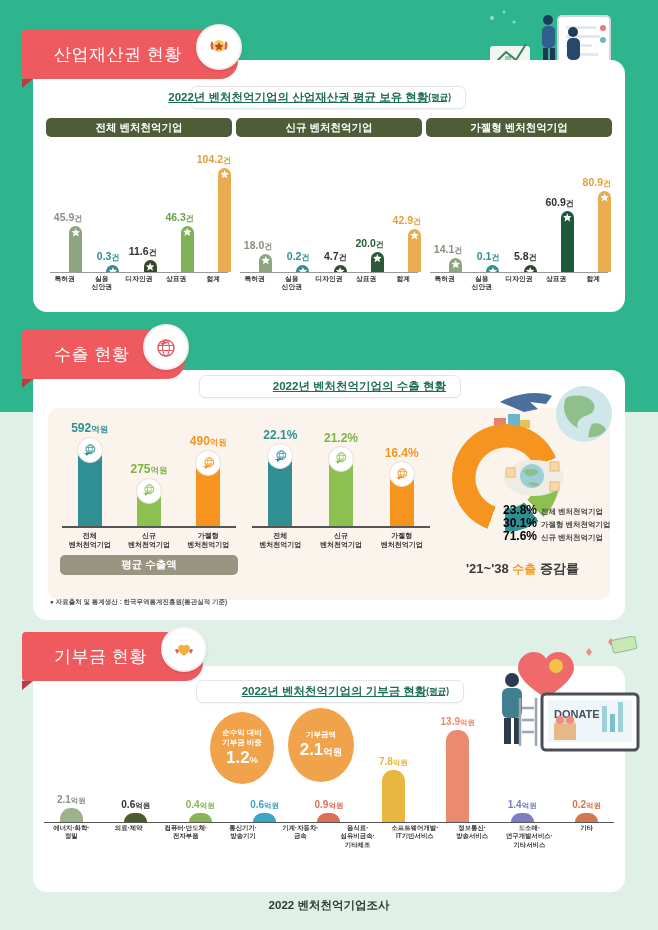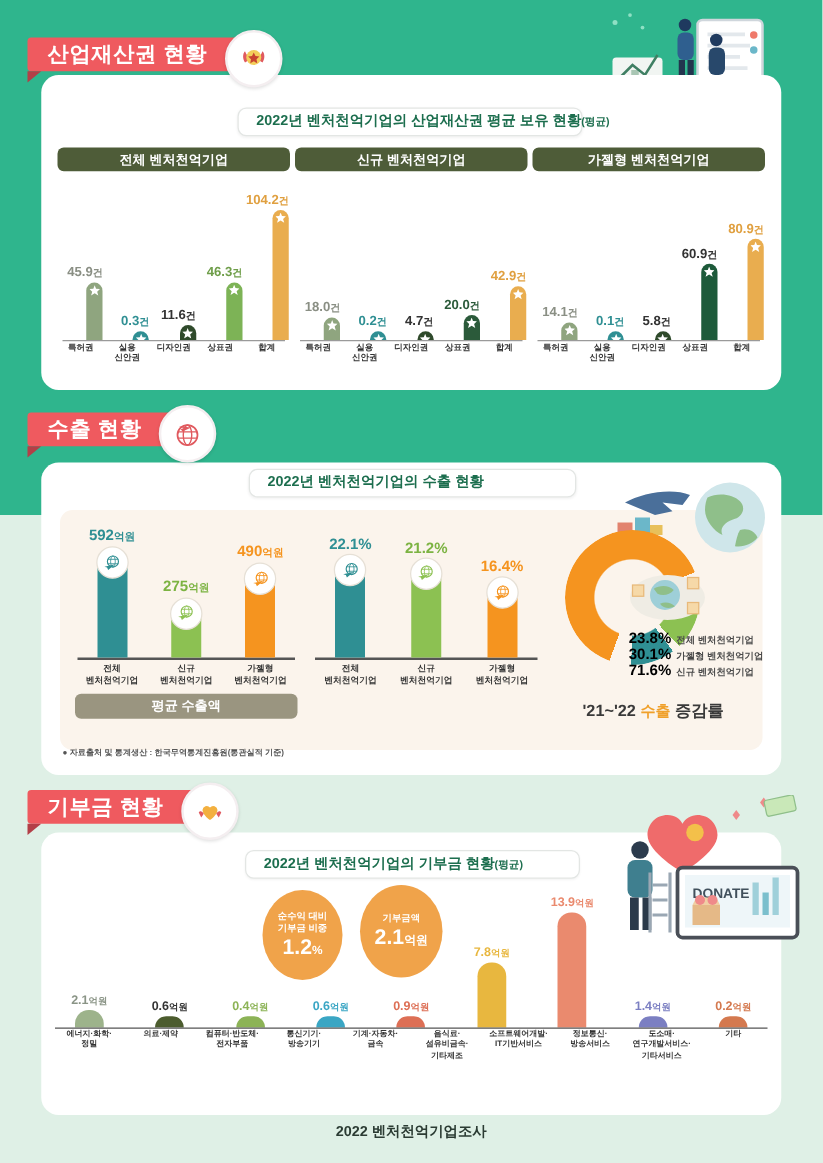--- a/index.html
+++ b/index.html
@@ -16,25 +16,25 @@
 
   
   .section { position: absolute; background:#ffffff; border-radius: 14px; }
   #sec-ip   { left: 33px; top: 60px;  width: 592px; height: 252px; }
   #sec-exp  { left: 33px; top: 370px; width: 592px; height: 250px; }
   #sec-don  { left: 33px; top: 666px; width: 592px; height: 226px; }
 
   
   .ribbon-wrap { position:absolute; z-index: 6; }
   .ribbon {
-    position: relative; height: 27px; background:#ef5a5f;
+    position: relative; height: 49px; background:#ef5a5f;
     border-radius: 4px 18px 18px 4px;
     display:flex; align-items:center;
-    padding-left: 16px; padding-right: 56px;
-    color:#fff; font-weight:bold; font-size: 17px; letter-spacing:.5px;
+    padding-left: 32px; padding-right: 56px;
+    color:#fff; font-weight:normal; font-size: 17px; letter-spacing:.5px;
     white-space: nowrap;
   }
   .ribbon::after {
     content:""; position:absolute; left:0; bottom:-9px;
     border-left: 11px solid #b33f47; border-bottom: 9px solid transparent;
   }
   .ribbon-badge {
     position:absolute; right:-4px; top:-6px;
     width:46px; height:46px; border-radius:50%;
     background:#fff; border: 2px solid #f4eef0;
@@ -44,23 +44,24 @@
   }
   #rib-ip  { left: 22px; top: 30px; }
   #rib-exp { left: 22px; top: 330px; }
   #rib-don { left: 22px; top: 632px; }
 
   
   .title-pill {
     position:absolute; background:#fff; border:1px solid #e3e6e4;
     border-radius: 7px; height: 23px; line-height: 21px;
     color:#1c6e4e; font-weight:bold; font-size: 11.5px;
-    display:flex; align-items:center; justify-content:flex-start;
+    display:flex; align-items:center; justify-content:flex-end;
     padding: 0 14px; white-space: nowrap;
     box-shadow: 0 1px 2px rgba(0,0,0,.05);
+    text-decoration: underline;
   }
   .title-pill .sub { font-size: 8.5px; font-weight:bold; }
   #t-ip  { left: 190px; top: 86px;  width: 276px; }
   #t-exp { left: 199px; top: 375px; width: 262px; }
   #t-don { left: 196px; top: 680px; width: 268px; }
 
   
   .grp { position:absolute; top:118px; }
   .grp-head {
     height: 19px; background:#4e5c38; border-radius: 5px;
@@ -515,21 +516,21 @@
   <span class="p">23.8%</span><span class="n">전체 벤처천억기업</span>
 </div>
 <div class="dleg" id="dl1">
   <span class="p">30.1%</span><span class="n">가젤형 벤처천억기업</span>
 </div>
 <div class="dleg" id="dl2">
   <span class="p">71.6%</span><span class="n">신규 벤처천억기업</span>
 </div>
 
 <div id="growth">
-  <span>'21~'22 </span><span class="hl">수출</span><span> 증감률</span>
+  <span>'21~'38 </span><span class="hl">수출</span><span> 증감률</span>
 </div>
 
 <div id="foot-note">● 자료출처 및 통계생산 : 한국무역통계진흥원(통관실적 기준)</div>
 
 <div class="section" id="sec-don"></div>
 
 <div class="ribbon-wrap" id="rib-don">
   <div class="ribbon">
     <span>기부금 현황</span>
     <span class="ribbon-badge">

